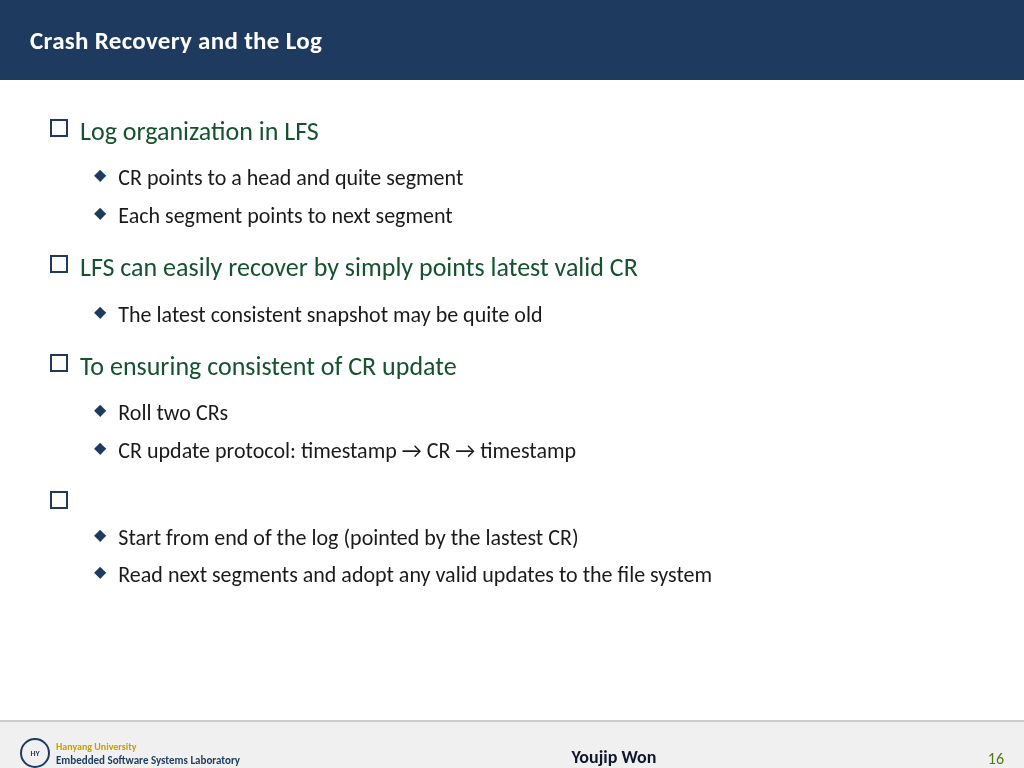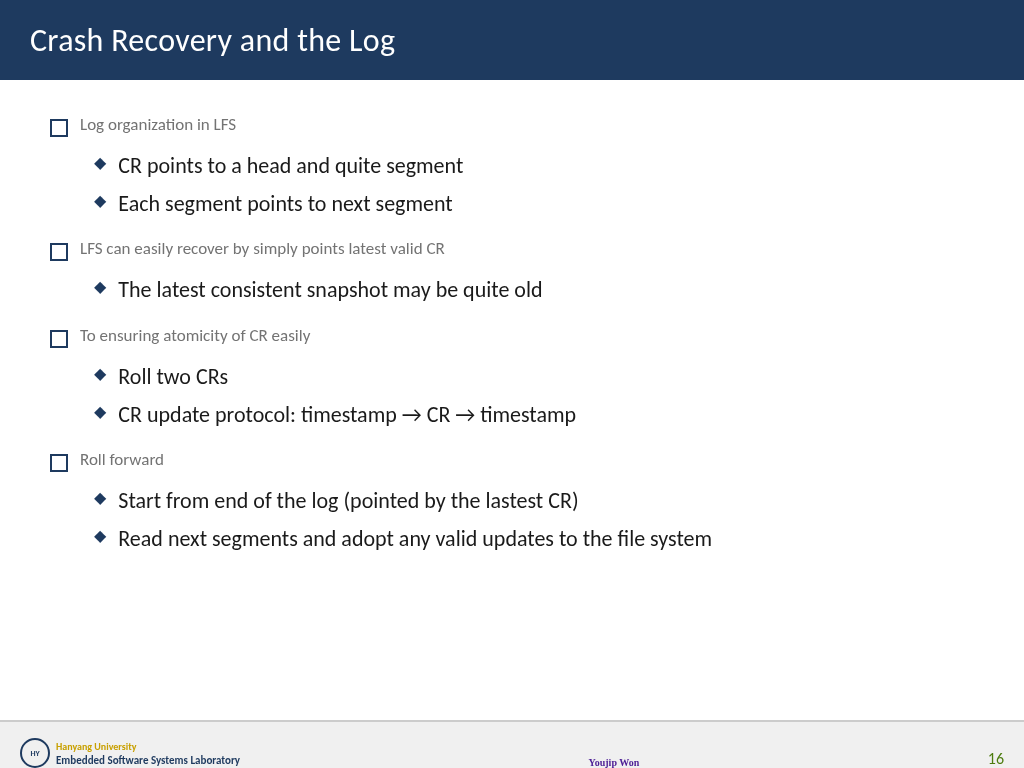--- a/index.html
+++ b/index.html
@@ -21,22 +21,22 @@
     .header {
       background: #1e3a5f;
       padding: 14px 30px;
       min-height: 80px;
       display: flex;
       align-items: center;
     }
 
     .header-title {
       color: #ffffff;
-      font-size: 32px;
-      font-weight: 400;
+      font-size: 25px;
+      font-weight: 700;
       letter-spacing: 0.3px;
     }
 
     .content {
       flex: 1;
       padding: 28px 50px 20px 50px;
       display: flex;
       flex-direction: column;
       gap: 0;
     }
@@ -52,22 +52,22 @@
     .bullet-l1-icon {
       width: 18px;
       height: 18px;
       border: 2px solid #1e3a5f;
       background: #ffffff;
       flex-shrink: 0;
       margin-top: 5px;
     }
 
     .bullet-l1-text {
-      font-size: 17px;
-      color: #737373;
+      font-size: 26px;
+      color: #14532d;
       line-height: 1.35;
     }
 
     .sub-bullets {
       margin-left: 44px;
       margin-bottom: 10px;
       display: flex;
       flex-direction: column;
       gap: 8px;
     }
@@ -114,24 +114,23 @@
       font-weight: 700;
     }
 
     .footer-lab {
       font-size: 11px;
       color: #1e3a5f;
       font-weight: 700;
     }
 
     .footer-center {
-      font-size: 10px;
-      font-weight: 700;
-      color: #4c1d95;
-      font-family: Liberation Serif, serif;
+      font-size: 18px;
+      font-weight: 700;
+      color: #0f172a;
     }
 
     .footer-right {
       font-size: 16px;
       color: #4d7c0f;
       font-weight: 400;
     }
 
     .footer-logo {
       width: 30px;
@@ -192,38 +191,37 @@
       <div class="bullet-l2">
         <span class="bullet-l2-icon">◆</span>
         <span class="bullet-l2-text">The latest consistent snapshot may be quite old</span>
       </div>
     </div>
   </div>
 
   <div class="section-group">
     <div class="bullet-l1">
       <div class="bullet-l1-icon"></div>
-      <span class="bullet-l1-text">To ensuring atomicity of CR easily</span>
+      <span class="bullet-l1-text">To ensuring consistent of CR update</span>
     </div>
     <div class="sub-bullets">
       <div class="bullet-l2">
         <span class="bullet-l2-icon">◆</span>
         <span class="bullet-l2-text">Roll two CRs</span>
       </div>
       <div class="bullet-l2">
         <span class="bullet-l2-icon">◆</span>
         <span class="bullet-l2-text">CR update protocol: timestamp → CR → timestamp</span>
       </div>
     </div>
   </div>
 
   <div class="section-group">
     <div class="bullet-l1">
       <div class="bullet-l1-icon"></div>
-      <span class="bullet-l1-text">Roll forward</span>
     </div>
     <div class="sub-bullets">
       <div class="bullet-l2">
         <span class="bullet-l2-icon">◆</span>
         <span class="bullet-l2-text">Start from end of the log (pointed by the lastest CR)</span>
       </div>
       <div class="bullet-l2">
         <span class="bullet-l2-icon">◆</span>
         <span class="bullet-l2-text">Read next segments and adopt any valid updates to the file system</span>
       </div>

